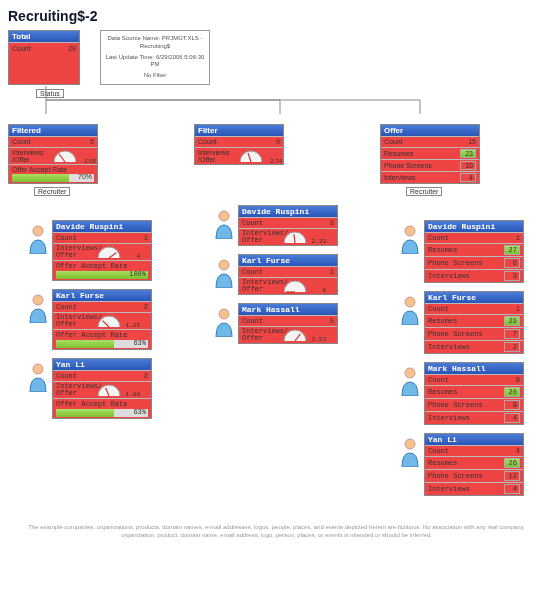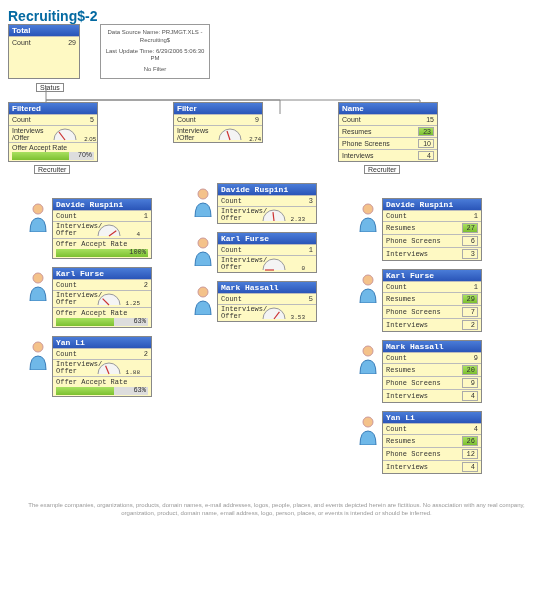--- a/index.html
+++ b/index.html
@@ -8,26 +8,27 @@
     padding: 8px;
     font-family: Arial, sans-serif;
     font-size: 8px;
     background: #fff;
     width: 553px;
     color: #333;
   }
   .title {
     font-size: 14px;
     font-weight: bold;
-    color: #0369a1;
+    color: #0f172a;
+    margin-bottom: 6px;
   }
   .top-row { display: flex; gap: 20px; }
   .card {
     border: 1px solid #888;
-    background: #fef9c3;
+    background: #ef4444;
     position: relative;
   }
   .hdr {
     background: linear-gradient(#4a7cd8, #2a55b8);
     color: #fff;
     font-weight: bold;
     padding: 1px 3px;
     font-size: 8px;
   }
   .row {
@@ -117,22 +118,22 @@
     font-family: Liberation Mono, monospace;
   }
   .person-icon {
     width: 24px;
     height: 30px;
     flex-shrink: 0;
     margin-top: 4px;
   }
   .cols {
     display: flex;
-    justify-content: flex-start;
-    margin-top: 10px;
+    justify-content: space-between;
+    margin-top: 26px;
   }
   .col { width: 165px; position: relative; }
   .children { margin-top: 24px; margin-left: 18px; }
   .footer {
     margin-top: 20px;
     font-size: 6px;
     color: #999;
     text-align: center;
     line-height: 1.3;
     padding: 0 20px;
@@ -372,21 +373,21 @@
                 <span class="gauge-val">3.53</span>
               </span>
             </div>
           </div>
         </div>
       </div>
   </div>
 
   <div class="col">
     <div class="card" style="width:100px">
-      <div class="hdr">Name</div>
+      <div class="hdr">Offer</div>
       <div class="row">
         <span class="lbl">Count</span>
         <span class="val">15</span>
       </div>
       <div class="row">
         <span class="lbl">Resumes</span>
         <span class="val-box green">23</span>
       </div>
       <div class="row">
         <span class="lbl">Phone Screens</span>

